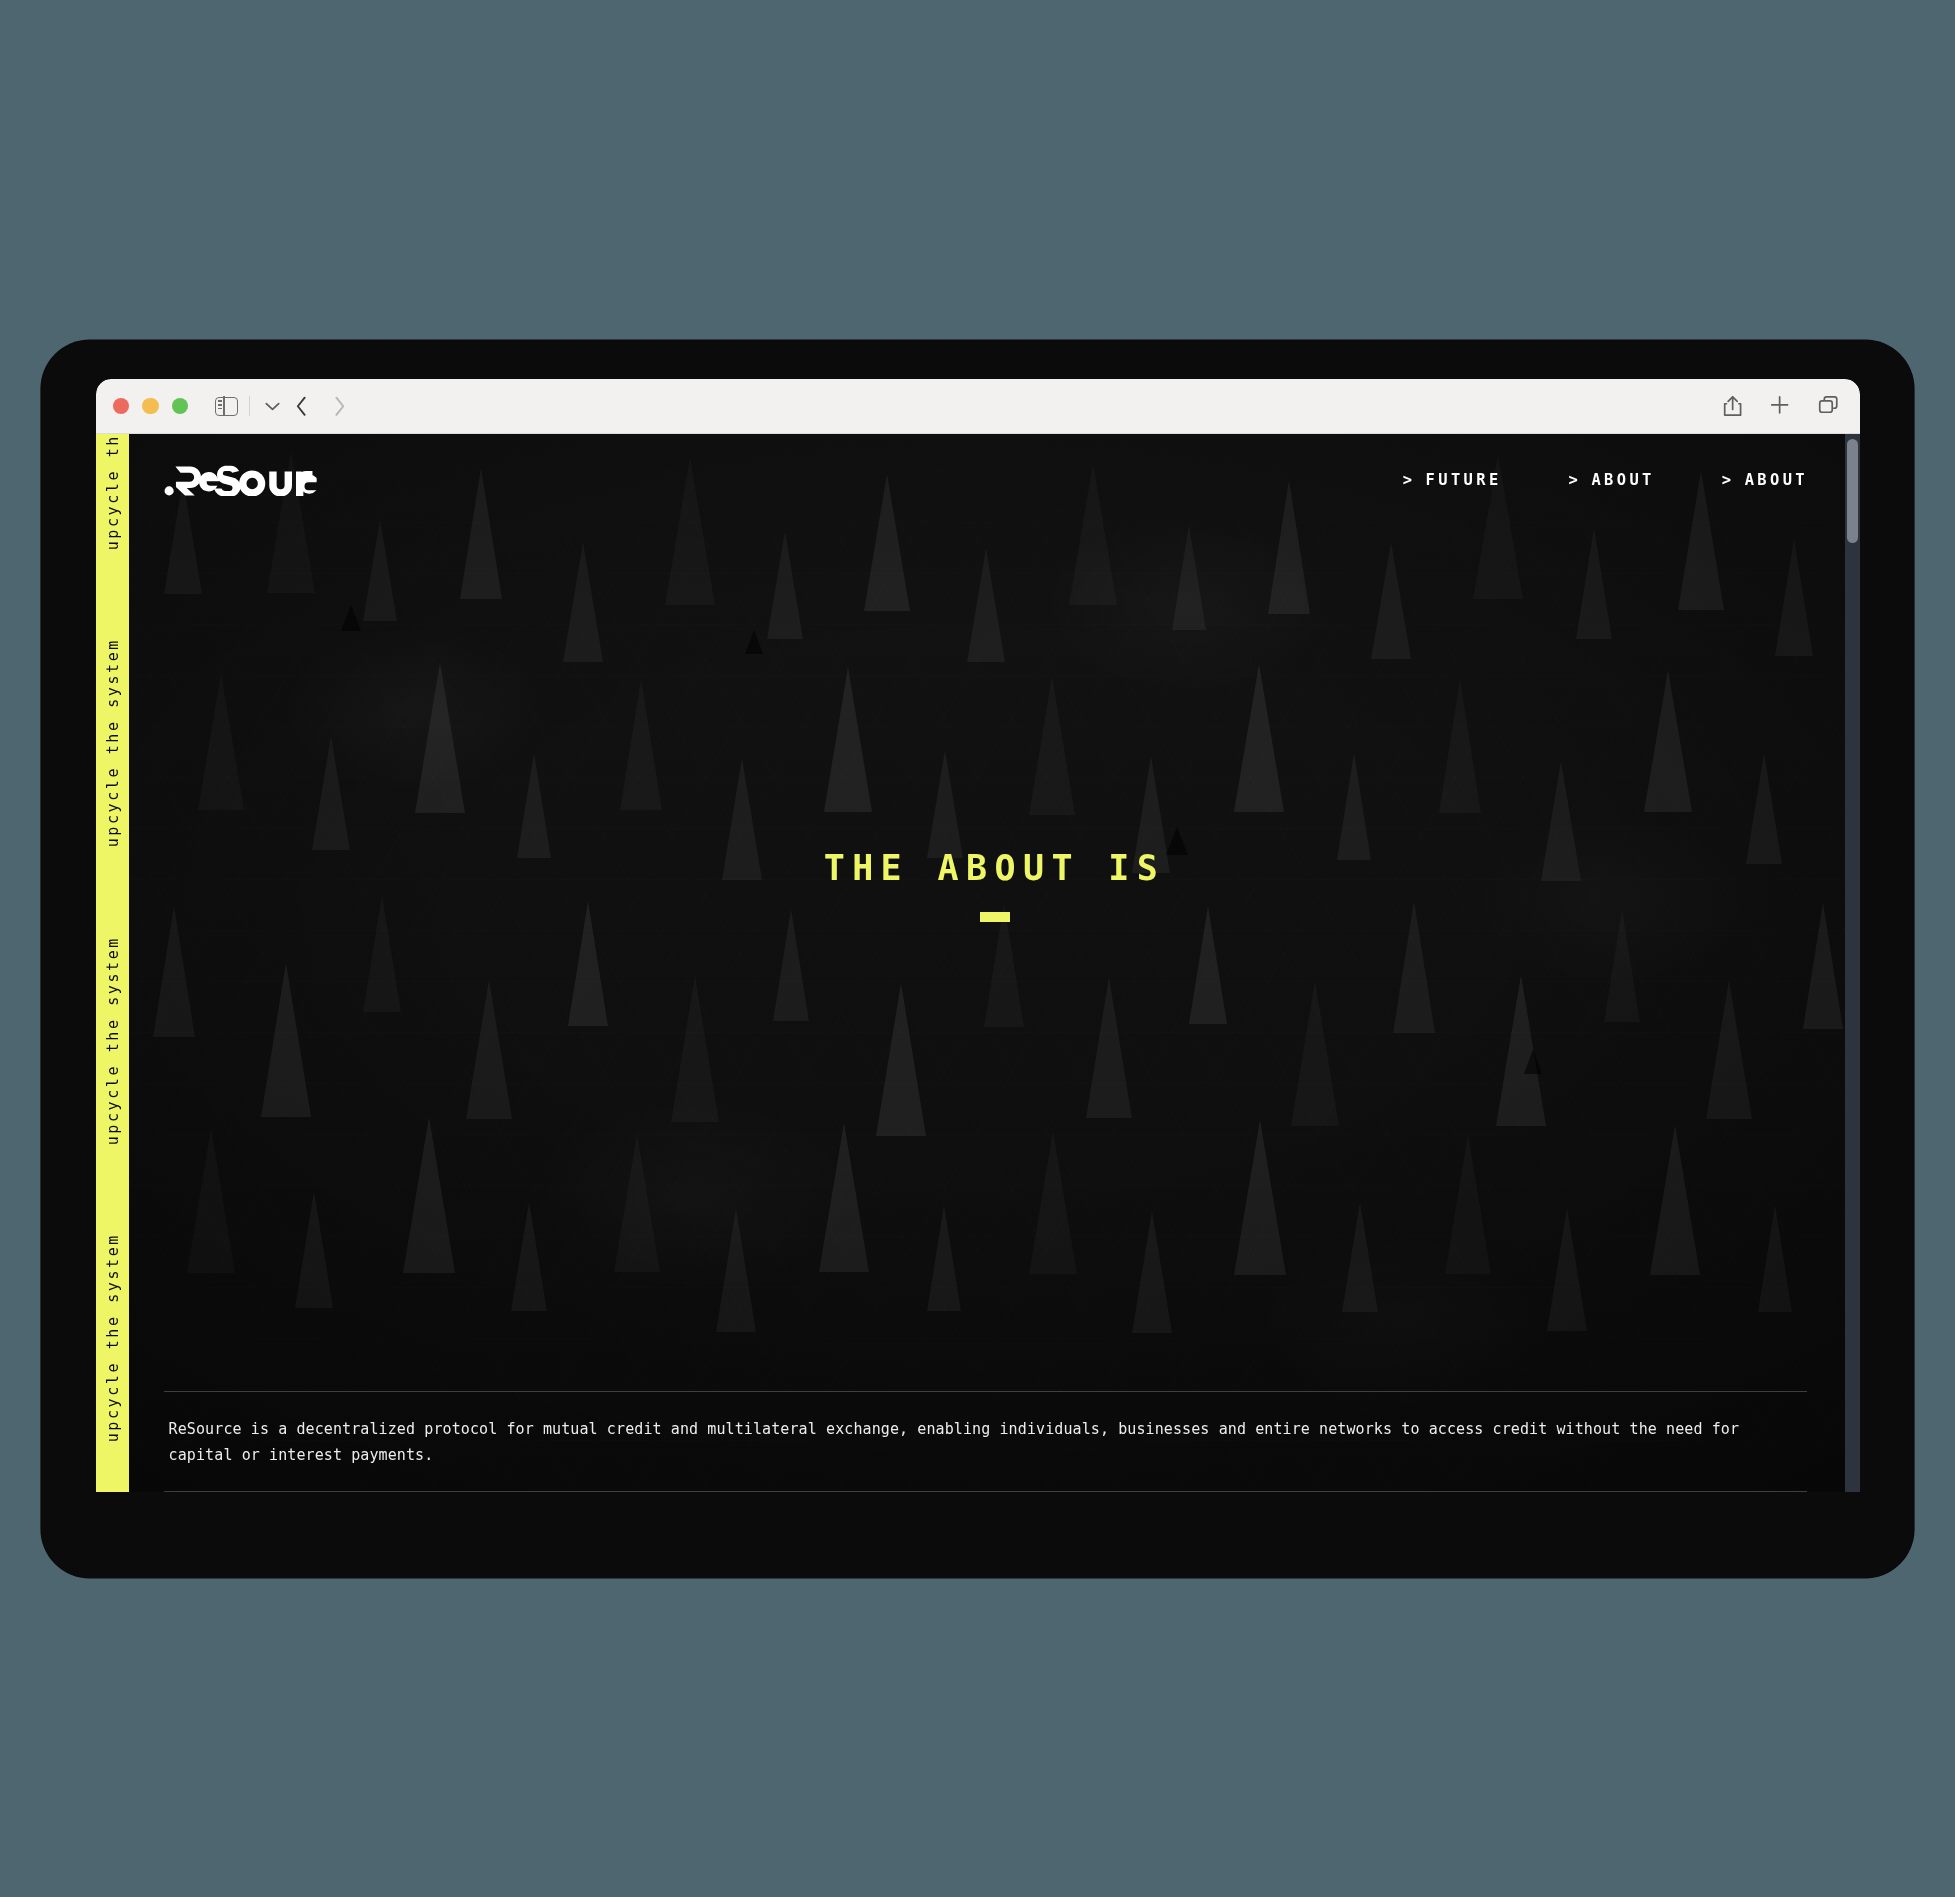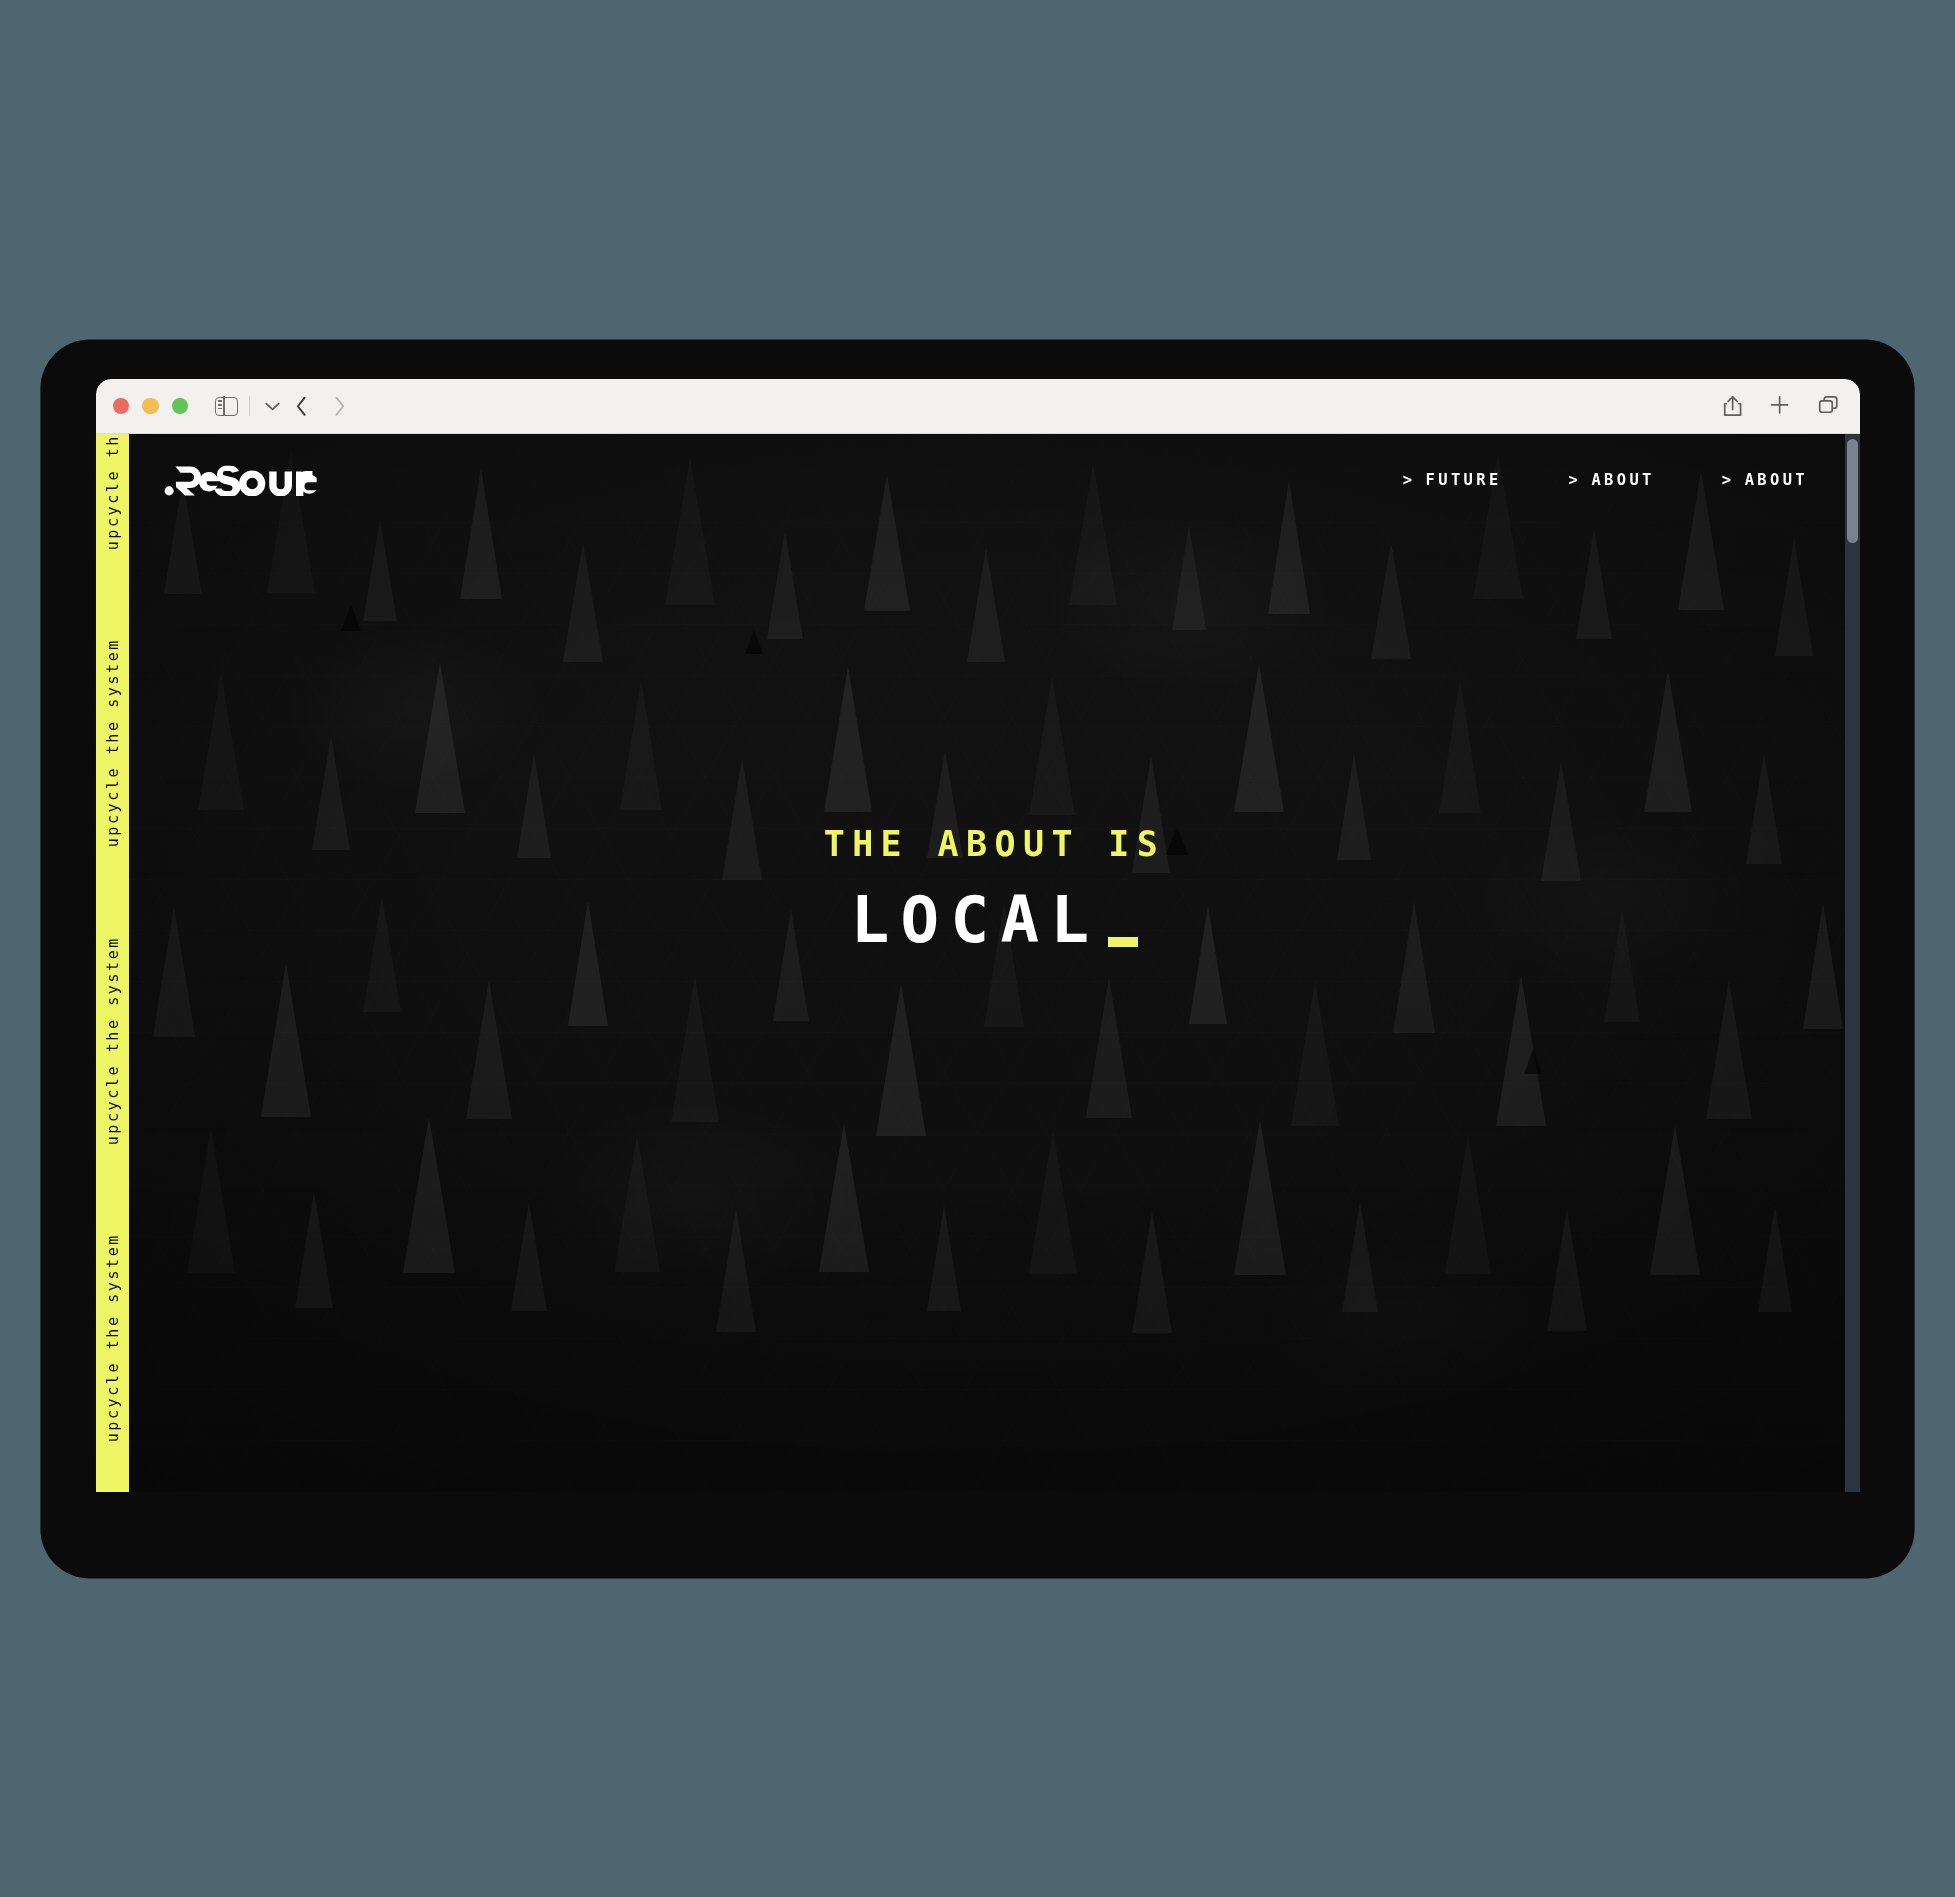--- a/index.html
+++ b/index.html
@@ -464,25 +464,29 @@
           <a class="navitem" href="#">
             <span class="caret">&gt;</span>
             <span>ABOUT</span>
           </a>
         </nav>
       </div>
 
       <div class="hero">
         <div class="hero-kicker">THE ABOUT IS</div>
         <div class="hero-title-row">
-          <div class="hero-title">LOCAL</div>
           <div class="caret-block"></div>
         </div>
       </div>
 
+      <div class="blurb">
+        <div class="rule"></div>
+        <p class="blurb-text">ReSource is a decentralized protocol for mutual credit and multilateral exchange, enabling individuals, businesses and entire networks to access credit without the need for capital or interest payments.</p>
+        <div class="rule"></div>
+      </div>
     </div>
 
     <div class="scrollbar">
       <div class="scroll-thumb"></div>
     </div>
 
   </div>
 </div>
 
 

